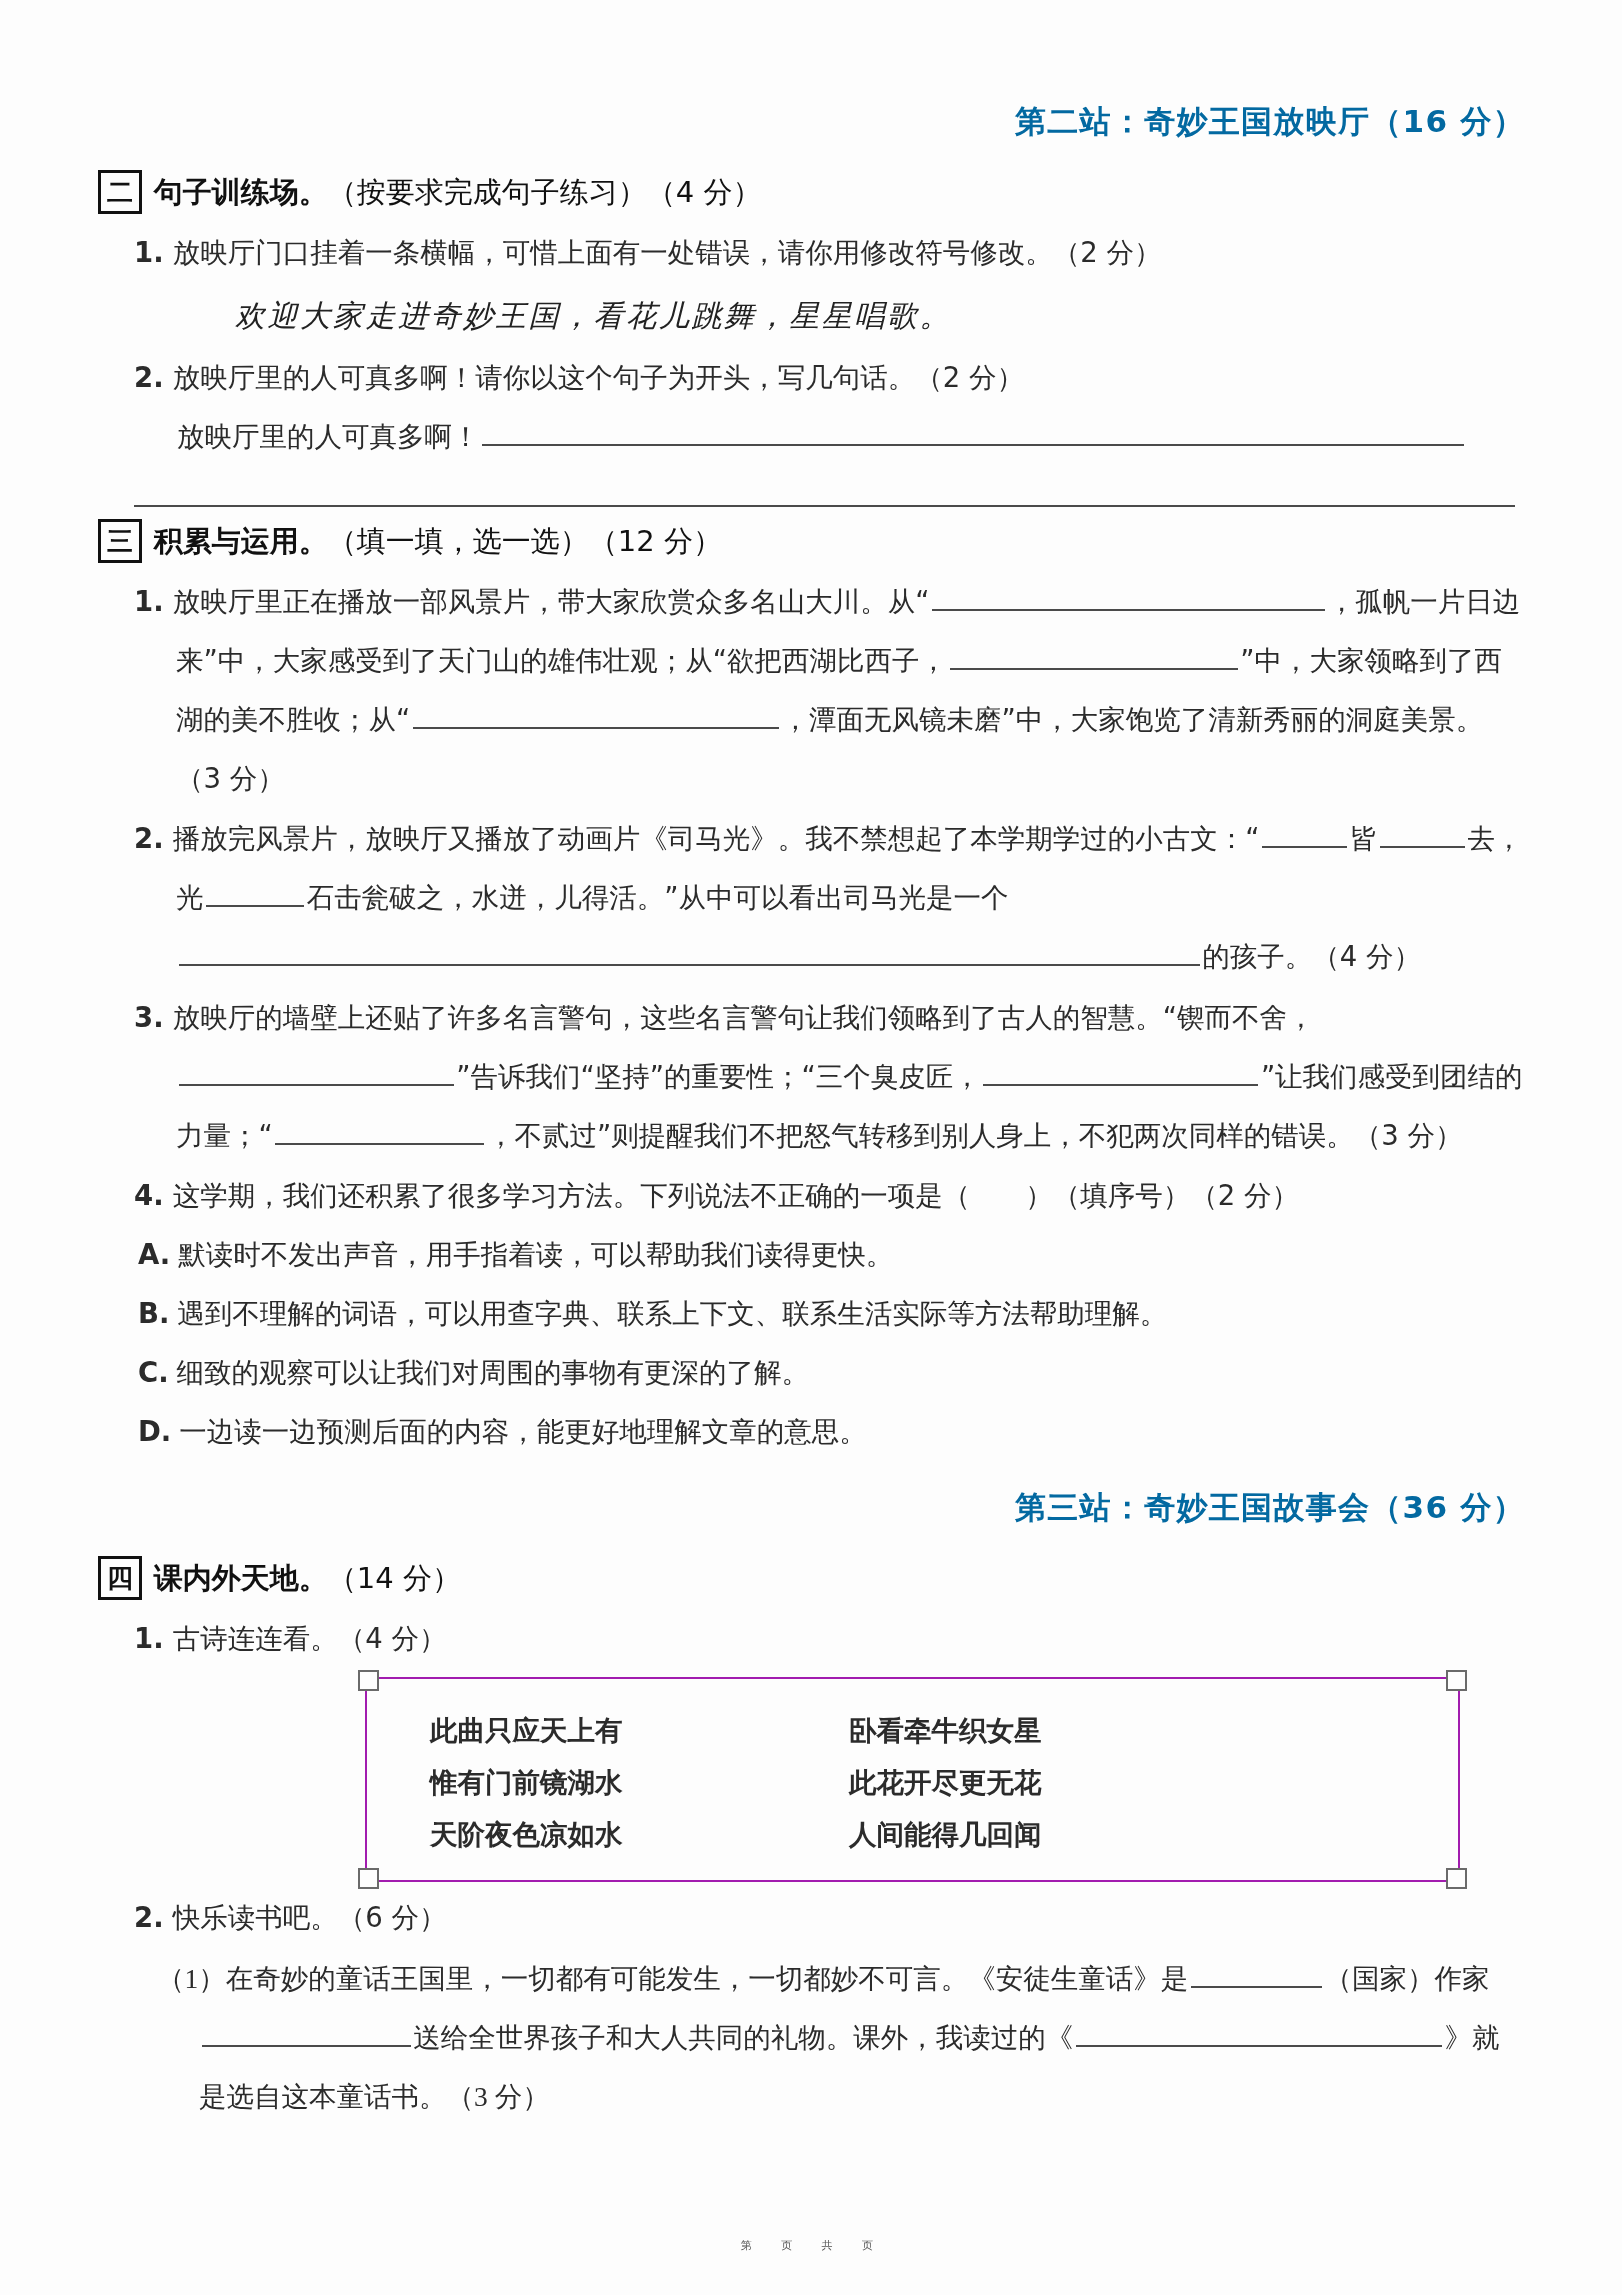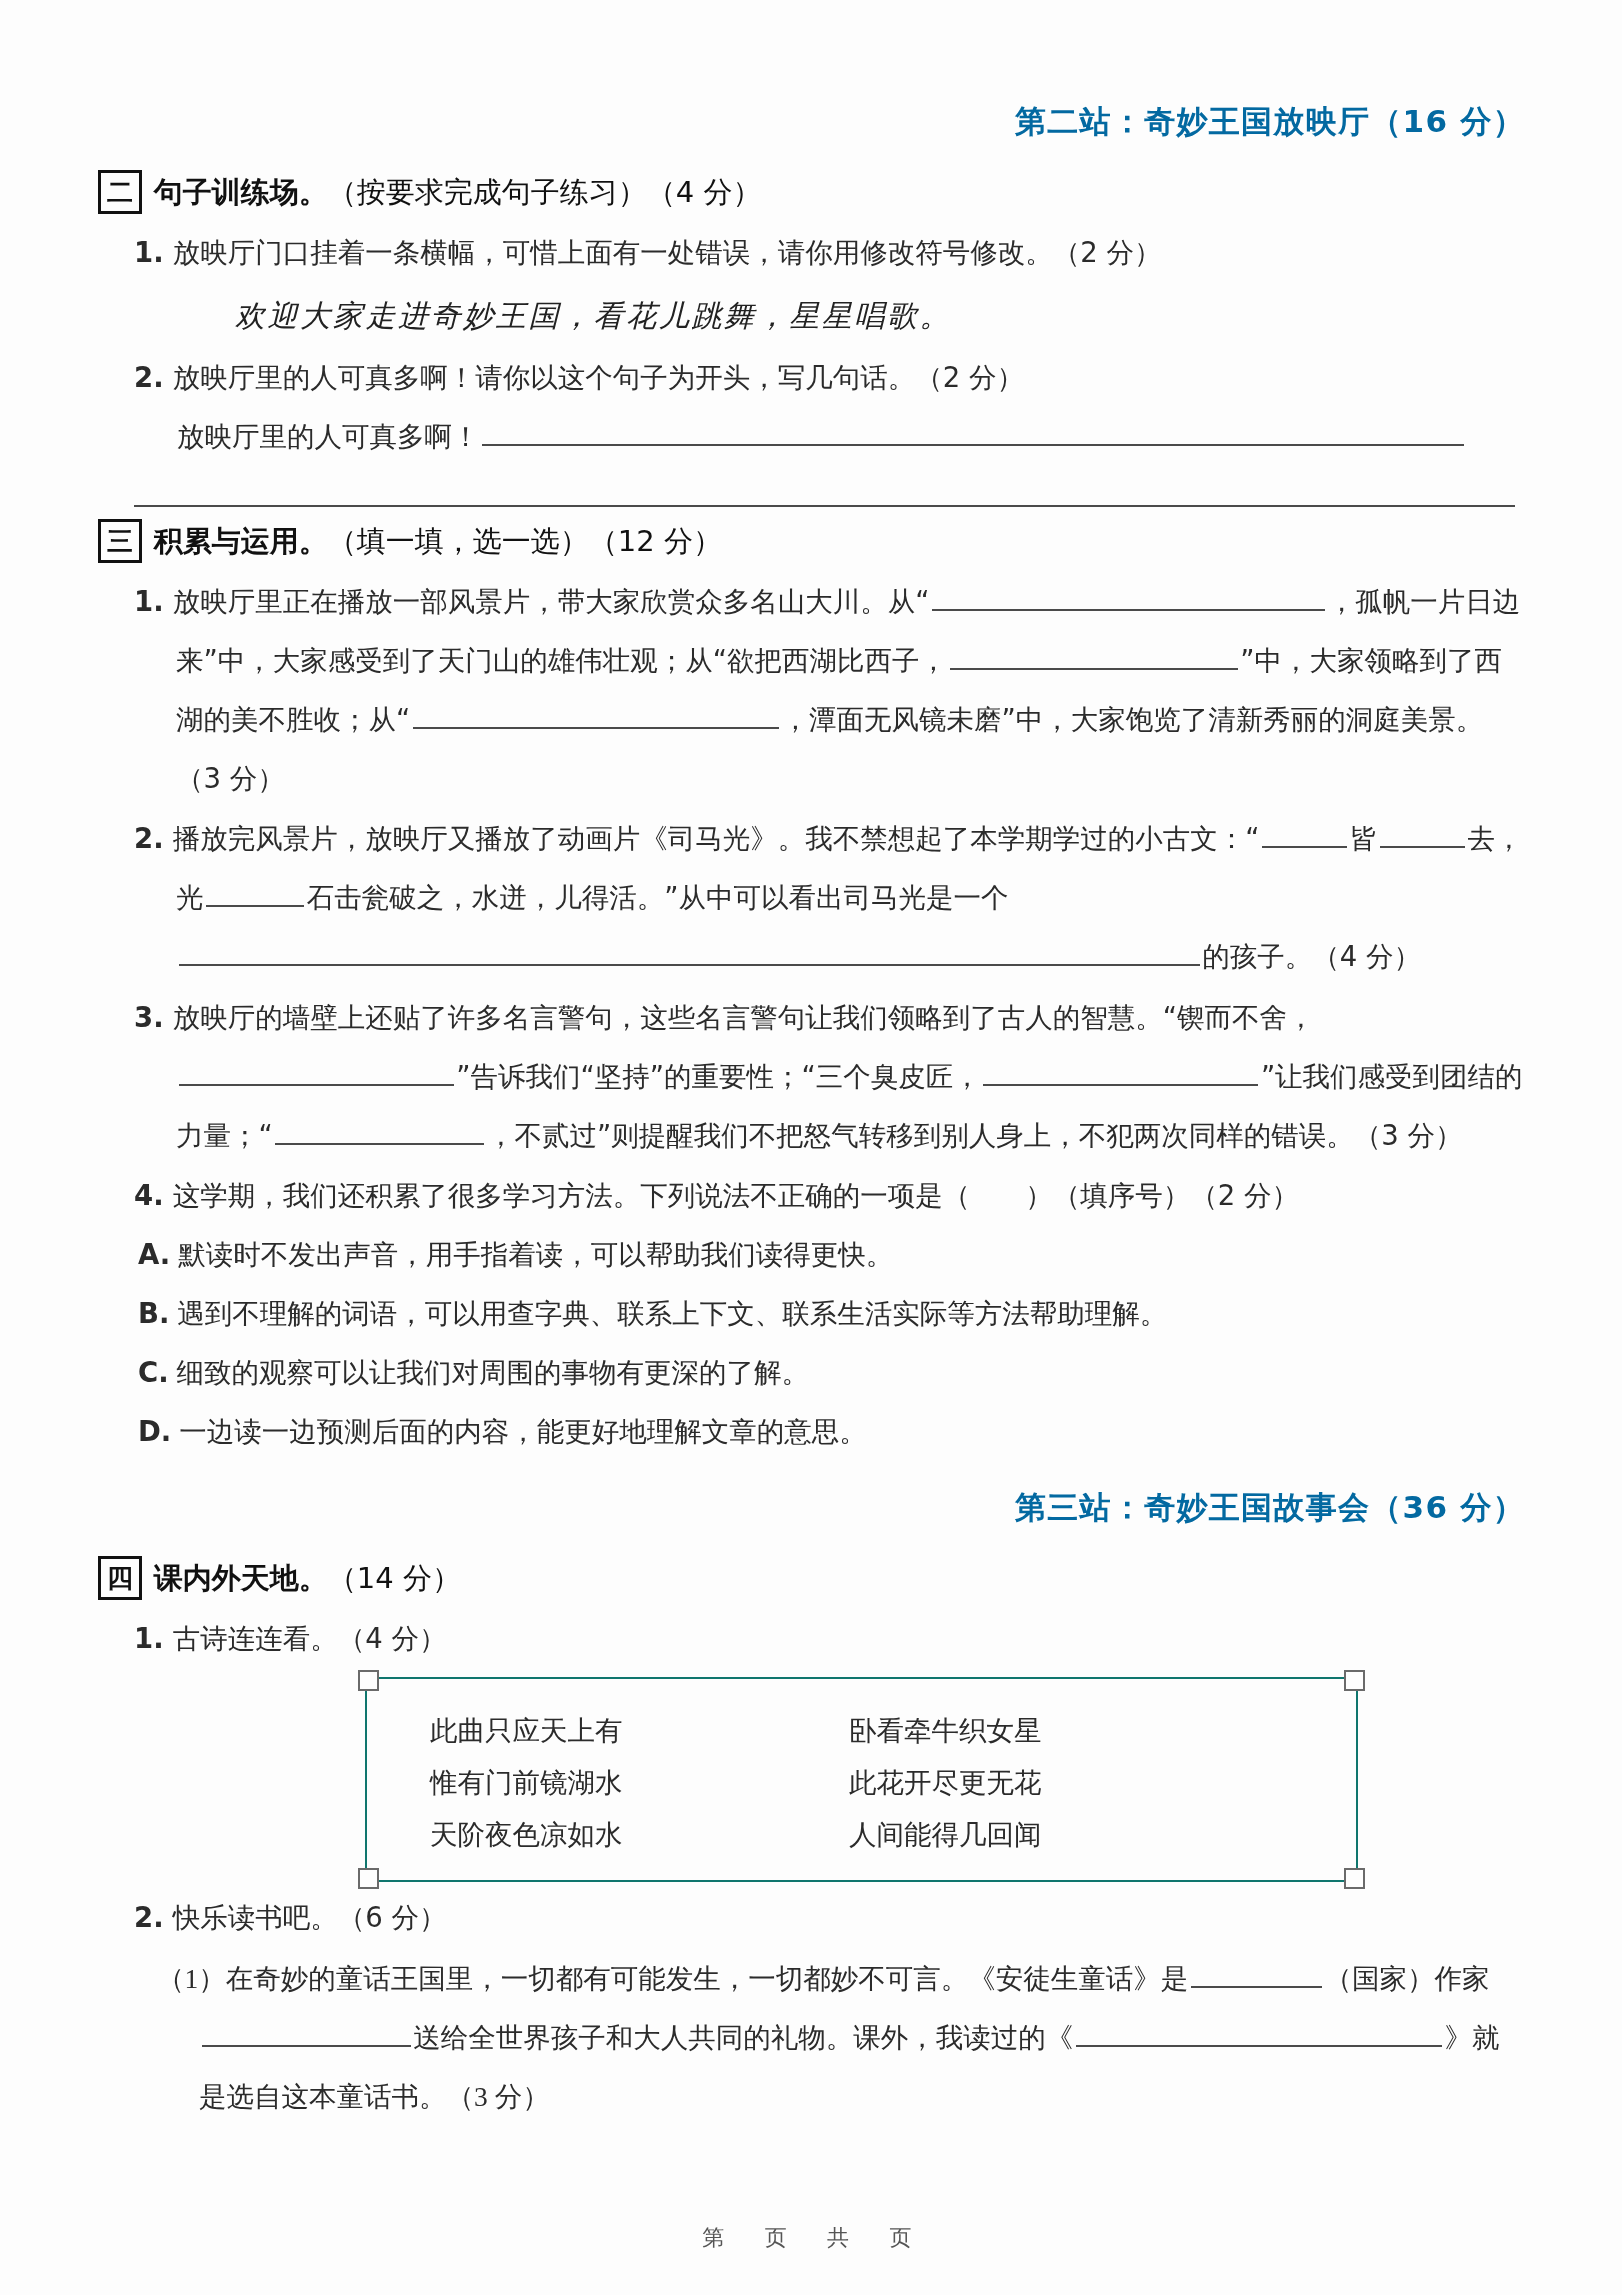--- a/index.html
+++ b/index.html
@@ -44,36 +44,37 @@
   .full-blank{
     margin:0 0 5.2px 36px;
     border-bottom:2px solid #4a4a4a;
     width:1381px;height:39px;
   }
   .option-row{margin-left:40px;padding-left:39px;text-indent:-39px;}
   .option-label{font-weight:bold;margin-right:7.9px;}
   .poem-box{
     position:relative;
     margin:9.2px 0 6.5px 267px;
-    width:993px;
-    border:2px solid #0f766e;
+    width:1095px;
+    border:2px solid #a21caf;
     box-sizing:border-box;
     padding:25px 46px 19.6px 63px;
+    font-weight:bold;
   }
   .poem-box .corner{position:absolute;width:17px;height:17px;border:2px solid #6a6a6a;background:#fdfdfd;}
   .corner.tl{top:-9.2px;left:-9.2px;}
   .corner.tr{top:-9.2px;right:-9.2px;}
   .corner.bl{bottom:-9.2px;left:-9.2px;}
   .corner.br{bottom:-9.2px;right:-9.2px;}
   .poem-row{display:flex;line-height:52px;font-size:27.5px;}
   .poem-cell-left{width:419px;}
   .poem-cell-right{width:406px;}
   .footer{
     position:absolute;left:0;bottom:42px;width:100%;
-    text-align:center;font-size:22px;color:#555;letter-spacing:9.2px;
+    text-align:center;font-size:11px;color:#555;letter-spacing:9.2px;
   }
 </style>
 </head>
 <body>
 
 <div class="page">
   <div class="doc">
 
     <div class="station-title">第二站：奇妙王国放映厅（16 分）</div>
 

